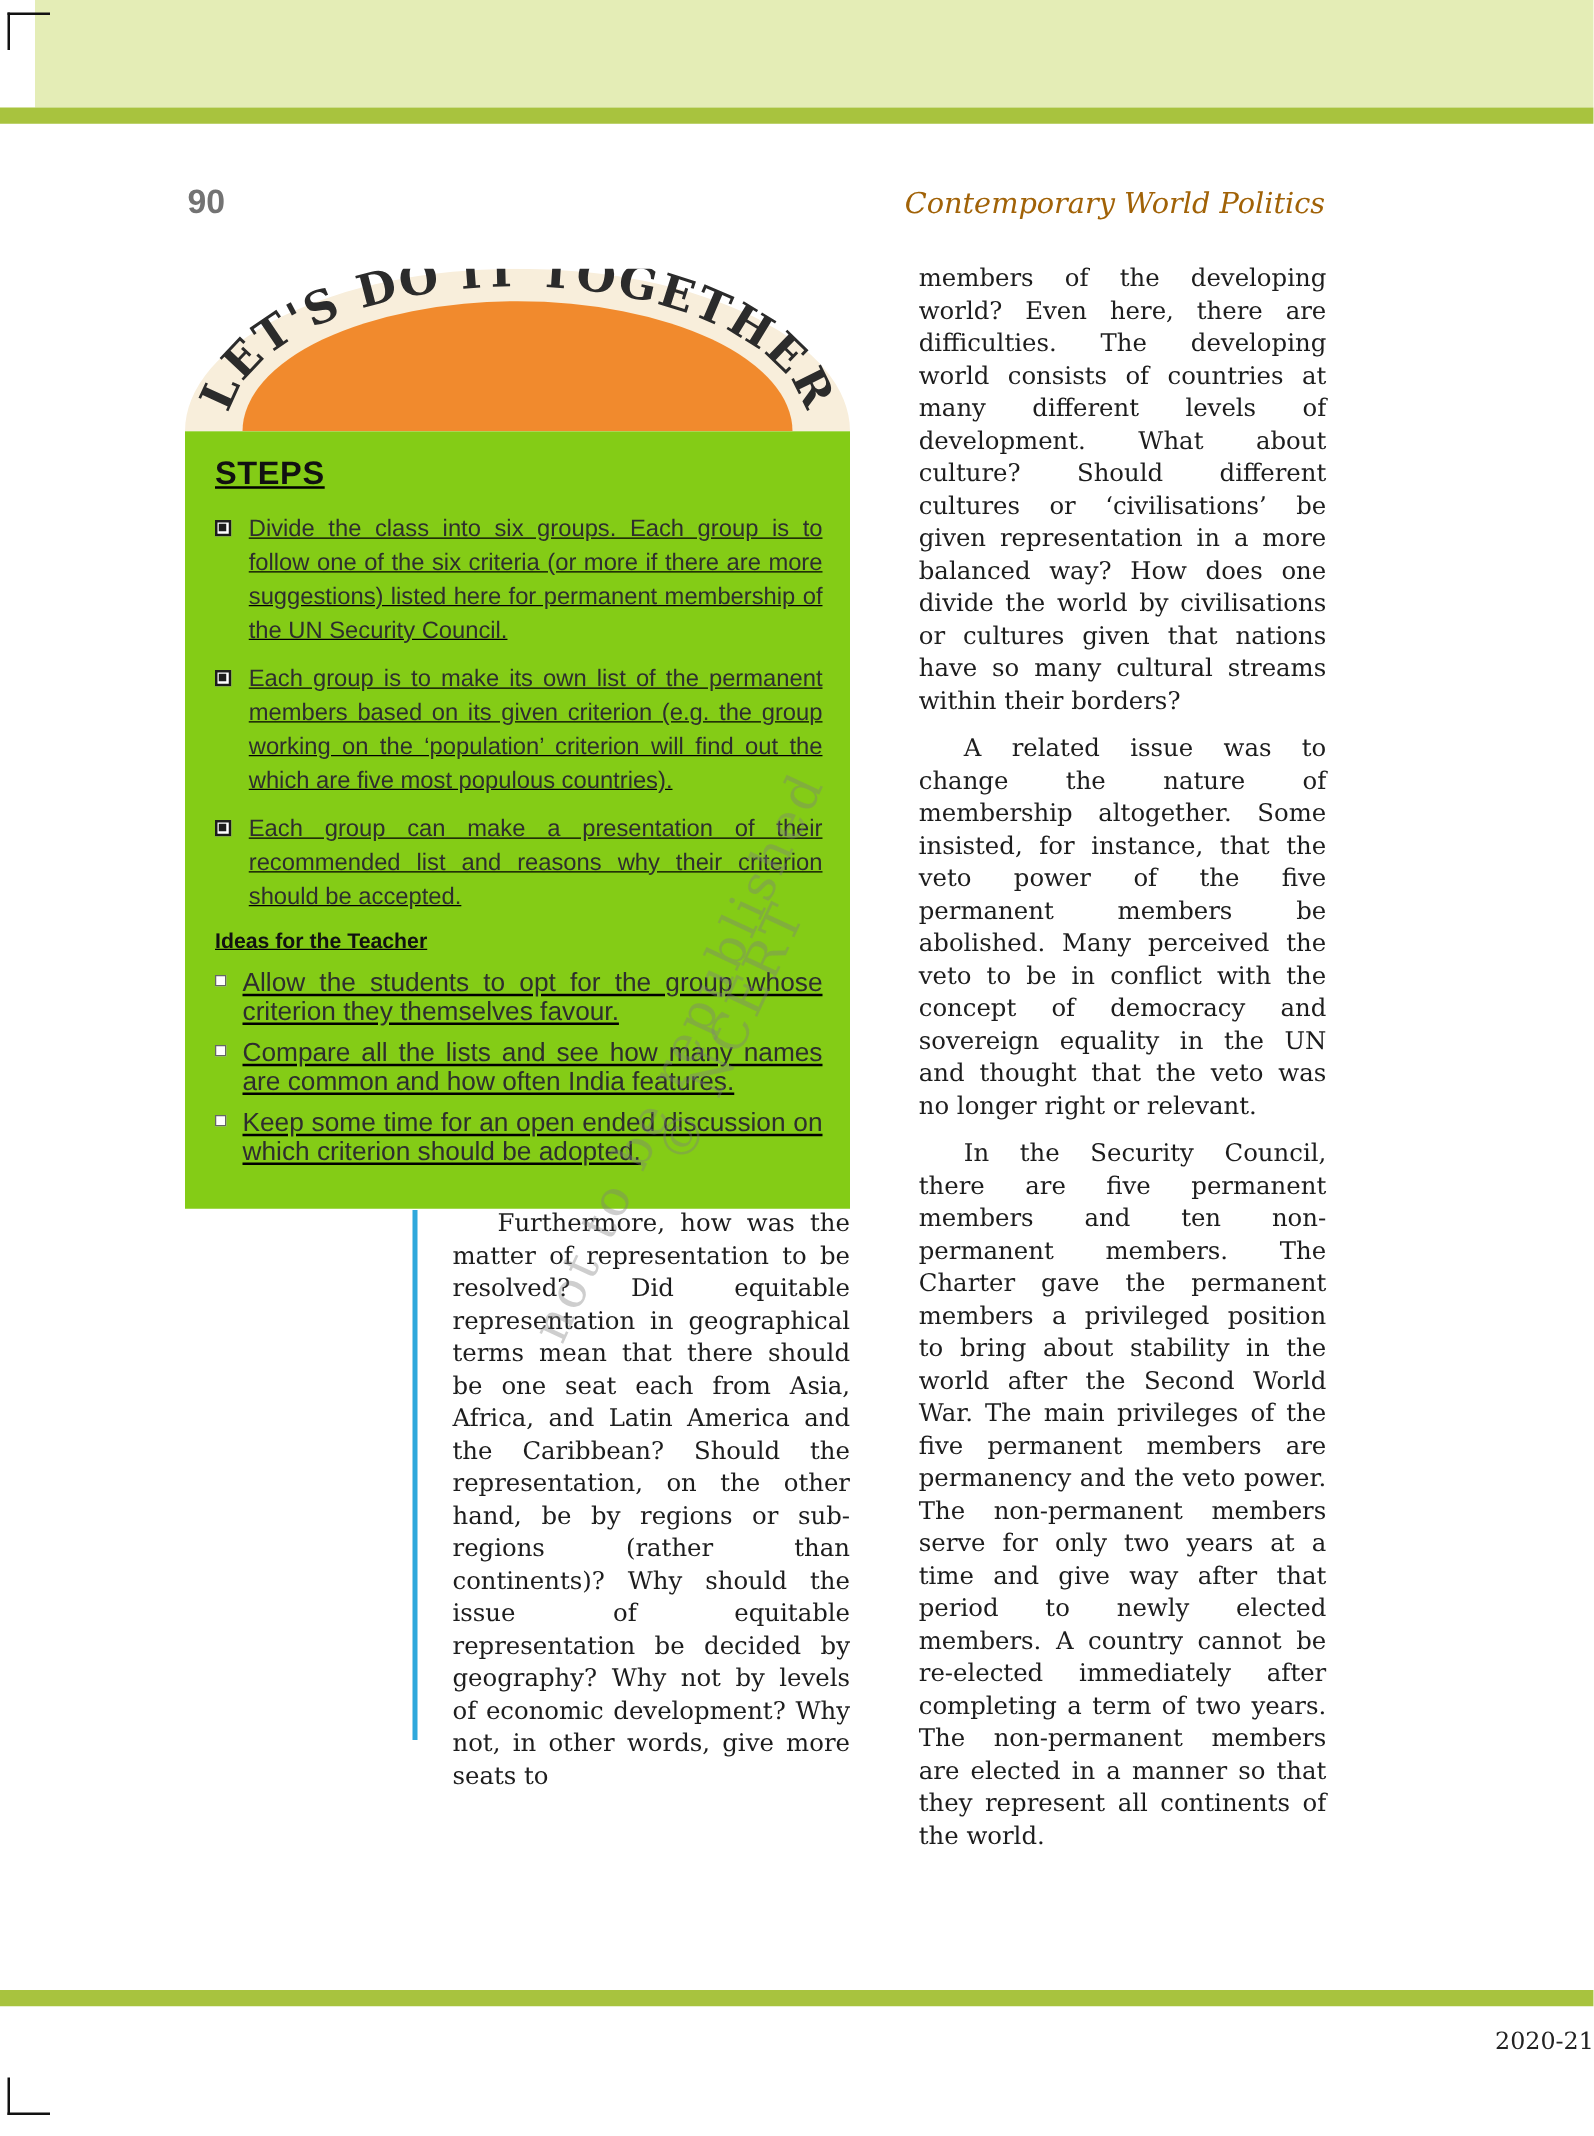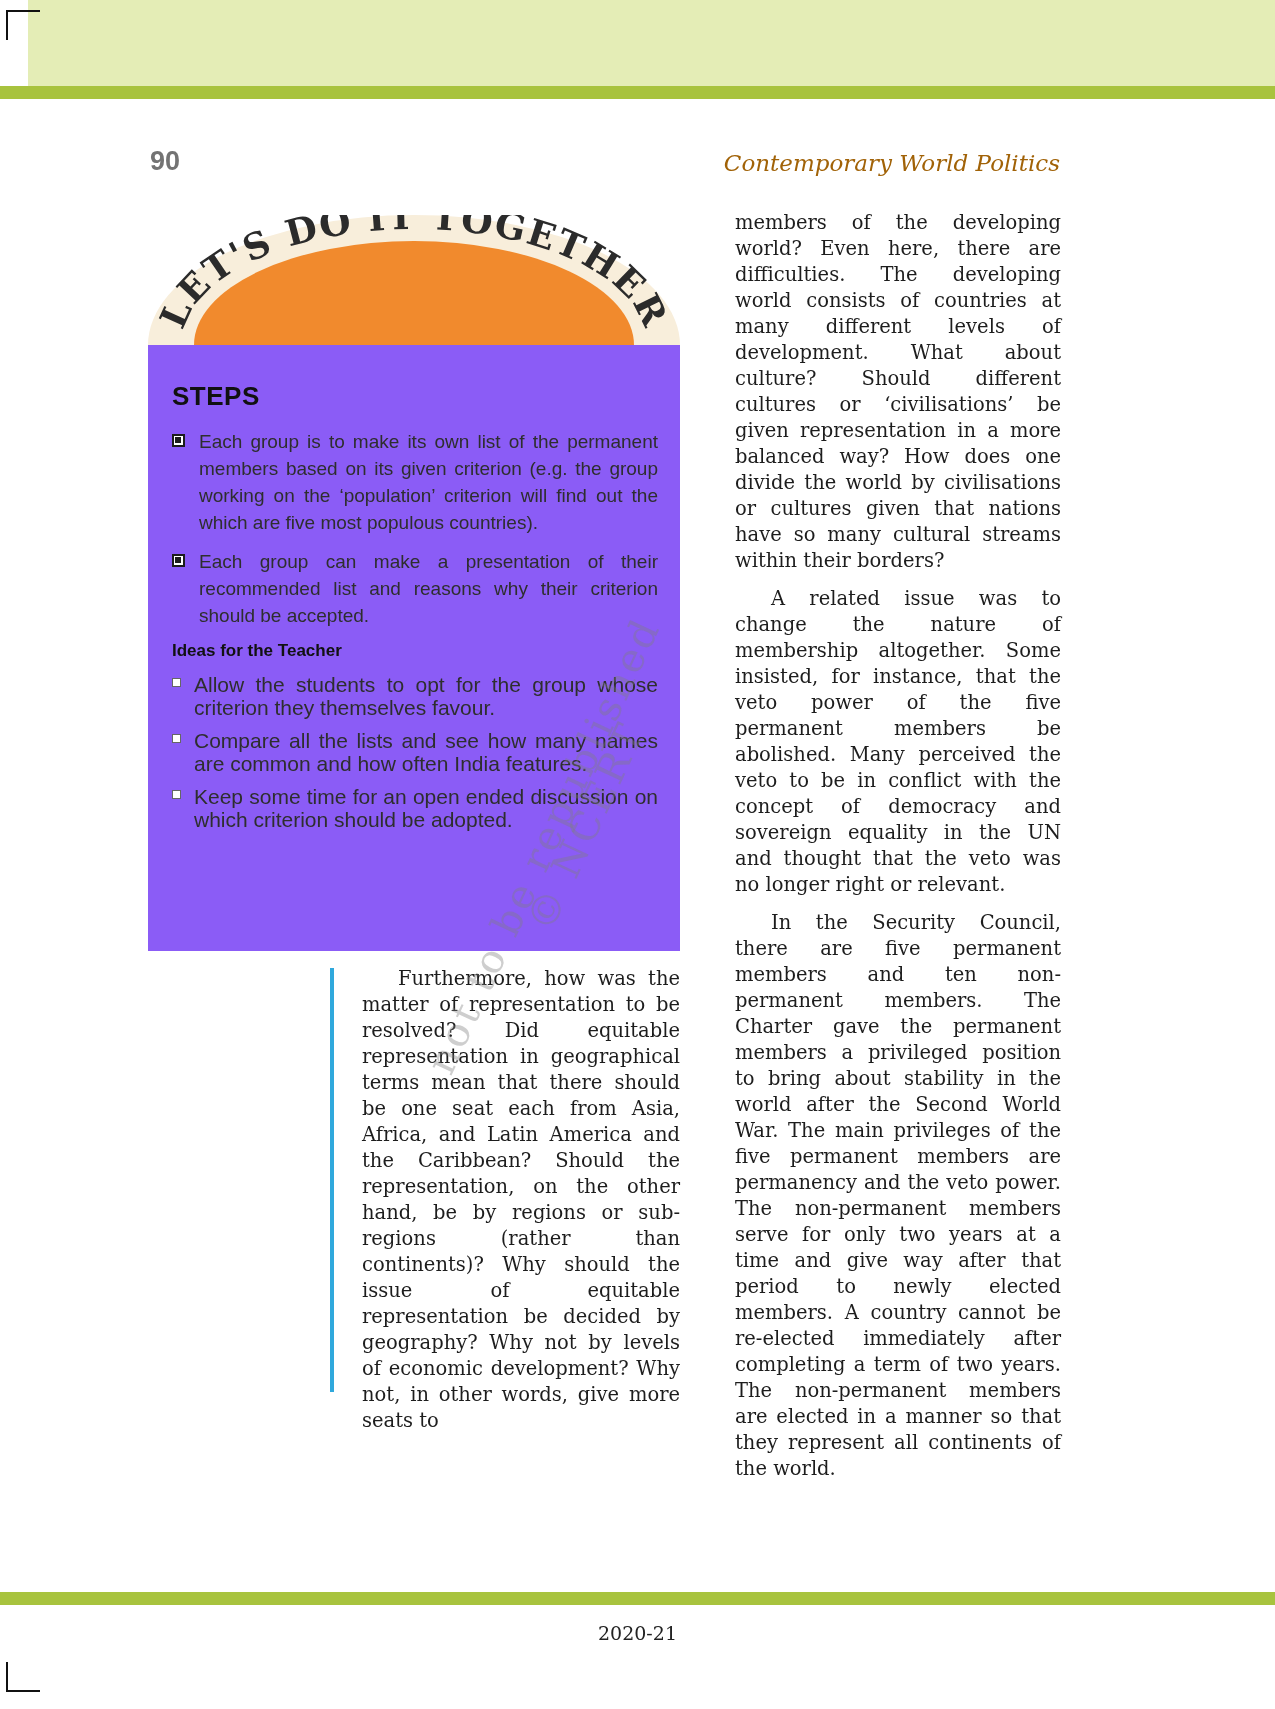--- a/index.html
+++ b/index.html
@@ -35,23 +35,24 @@
   }
   .runhead {
     position: absolute; right: 215px; top: 150px;
     font: italic 23px "DejaVu Serif", serif; color: #a16207;
   }
 
   
   .activity { position: absolute; left: 148px; top: 215px; width: 532px; }
   .arch { display: block; width: 532px; height: 130px; }
   .box-body {
-    background: #8b5cf6;
-    padding: 36px 22px 24px 24px;
+    background: #84cc16;
+    padding: 18px 22px 24px 24px;
     min-height: 606px;
+    text-decoration: underline;
   }
   .steps-title {
     font: 700 26px "Liberation Sans", sans-serif;
     color: #111; margin: 0 0 16px 0; letter-spacing: .5px;
   }
   ul.steps, ul.teacher { list-style: none; margin: 0; padding: 0; }
   ul.steps li {
     display: flex; gap: 14px; margin: 0 0 12px 0;
     font-size: 19px; line-height: 27px; color: #2e2e2e; text-align: justify;
   }
@@ -96,21 +97,21 @@
   
   .wm {
     position: absolute; white-space: nowrap; z-index: 6; pointer-events: none;
     font: 400 40px "DejaVu Serif", serif; color: rgba(125,125,125,.38);
     letter-spacing: 3px; transform-origin: 0 50%; transform: rotate(-65deg);
   }
   .wm1 { left: 538px; top: 905px; }
   .wm2 { left: 438px; top: 1048px; }
 
   .footer {
-    position: absolute; left: 0; right: 0; top: 1622px; text-align: center;
+    position: absolute; left: 0; right: 0; top: 1622px; text-align: right;
     font: 19px "DejaVu Serif", serif; color: #222;
   }
 </style>
 </head>
 <body>
 
 <div class="page">
 
   <div class="band-light"></div>
   <div class="band-dark top"></div>
@@ -127,20 +128,24 @@
         <path id="arcPath" d="M34,128 A232,114 0 0 1 498,128" fill="none"></path>
       </defs>
       <text font-family="DejaVu Serif, serif" font-size="36" font-weight="bold" letter-spacing="2" fill="#2b2b2b">
         <textPath href="#arcPath" startOffset="50%" text-anchor="middle">LET'S DO IT TOGETHER</textPath>
       </text>
     </svg>
 
     <div class="box-body">
       <h2 class="steps-title">STEPS</h2>
       <ul class="steps">
+        <li>
+          <span class="sqb"></span>
+          <span>Divide the class into six groups. Each group is to follow one of the six criteria (or more if there are more suggestions) listed here for permanent membership of the UN Security Council.</span>
+        </li>
         <li>
           <span class="sqb"></span>
           <span>Each group is to make its own list of the permanent members based on its given criterion (e.g. the group working on the ‘population’ criterion will find out the which are five most populous countries).</span>
         </li>
         <li>
           <span class="sqb"></span>
           <span>Each group can make a presentation of their recommended list and reasons why their criterion should be accepted.</span>
         </li>
       </ul>
 

